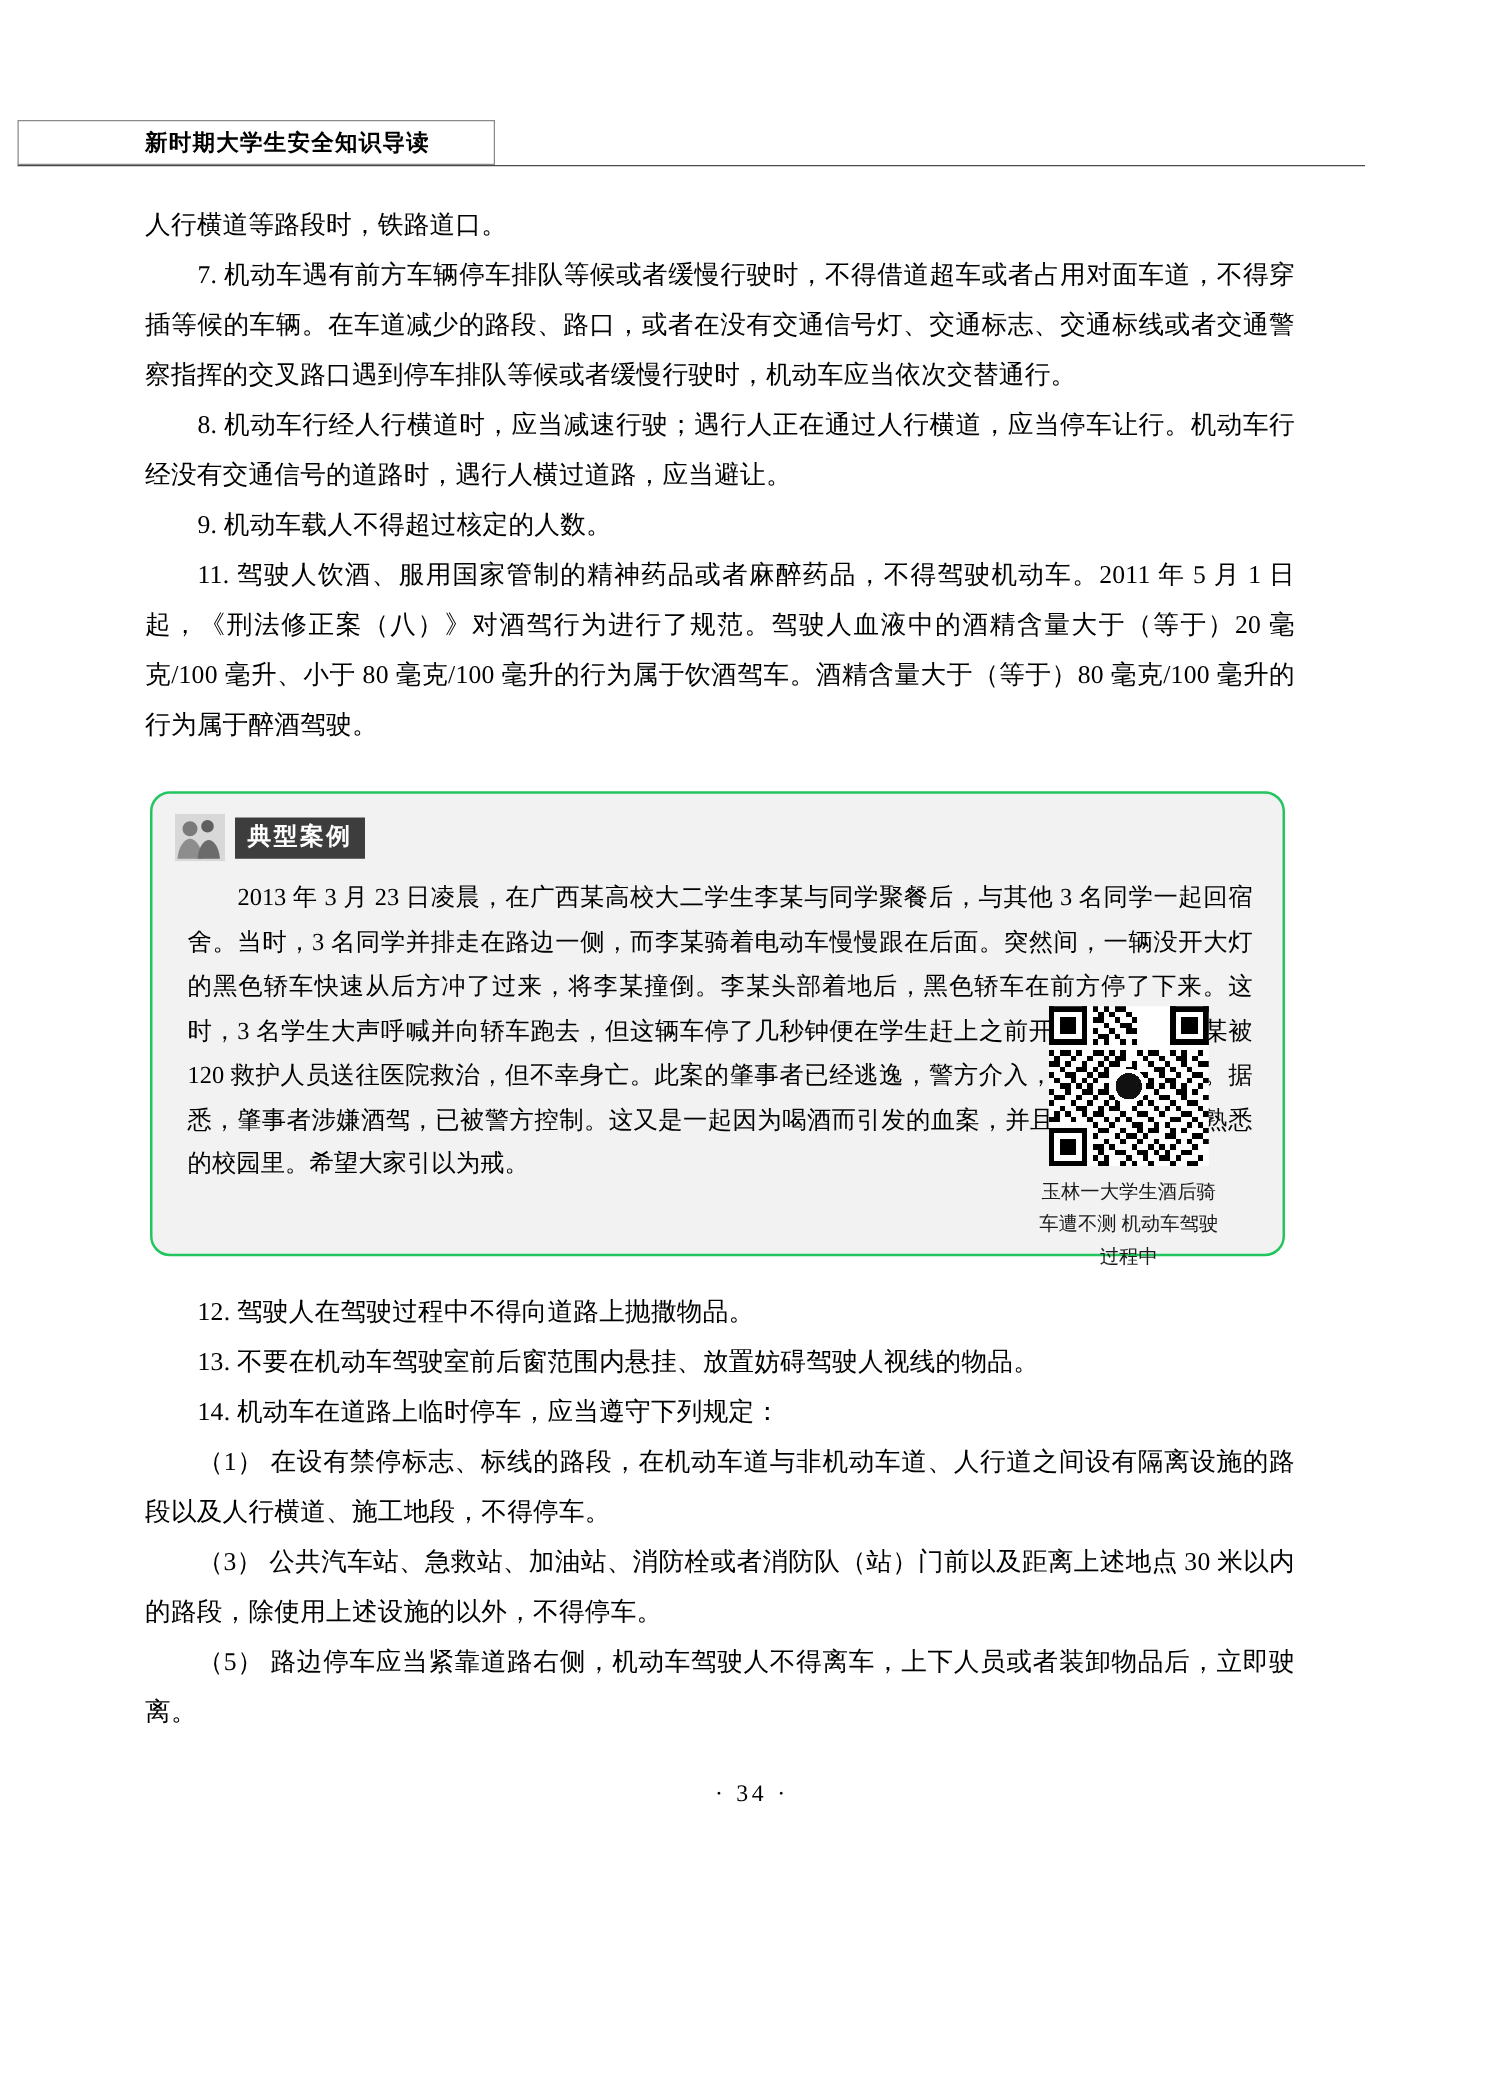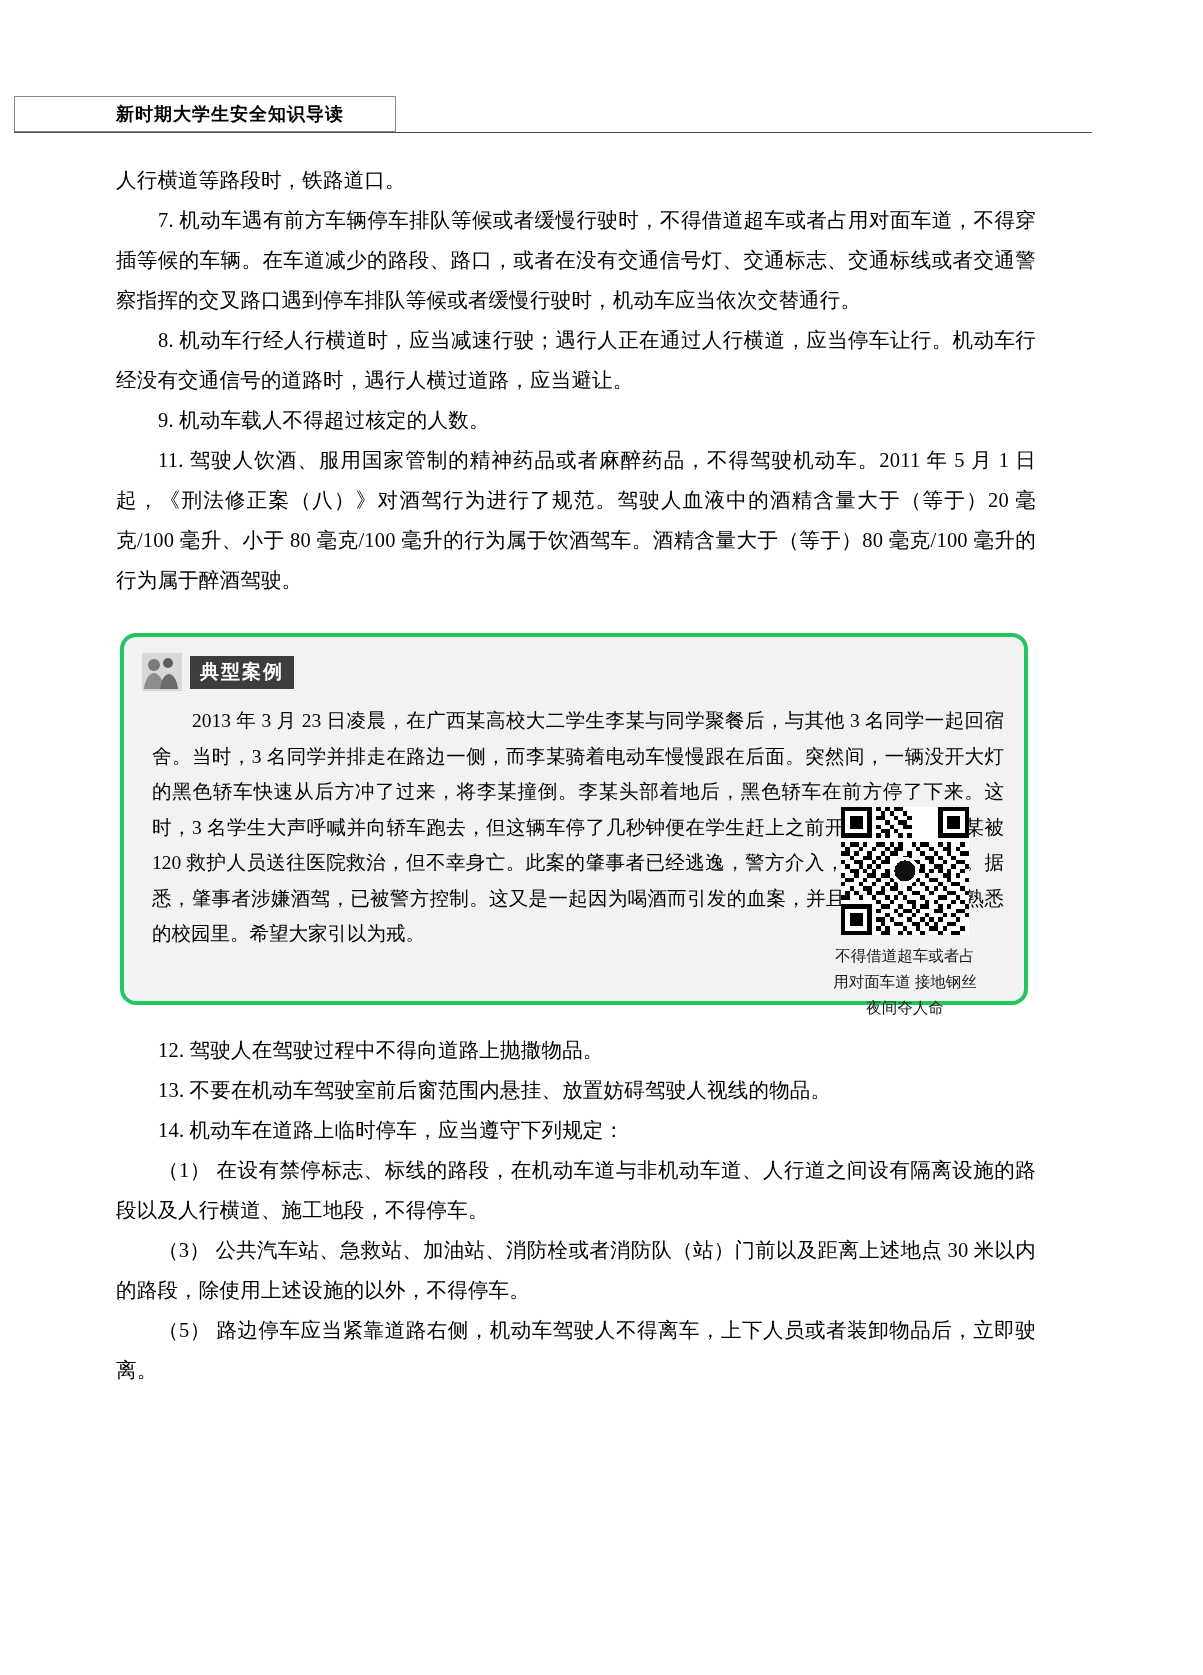--- a/index.html
+++ b/index.html
@@ -74,21 +74,21 @@
     text-indent: 42px;
   }
 
   
   .casebox {
     position: absolute;
     left: 120px;
     top: 633px;
     width: 908px;
     height: 372px;
-    border: 4px solid #22c55e;
+    border: 2px solid #22c55e;
     border-radius: 16px;
     background: #f2f2f2;
     box-sizing: border-box;
   }
   .case-head {
     position: absolute;
     left: 18px;
     top: 14px;
     height: 42px;
     display: flex;
@@ -414,29 +414,30 @@
               <rect x="15" y="28" width="1" height="1"></rect>
             <rect x="18" y="28" width="1" height="1"></rect>
               <rect x="22" y="28" width="1" height="1"></rect>
               <rect x="25" y="28" width="2" height="1"></rect>
           </g>
           <g fill="#000000">
             <circle cx="14.5" cy="14.5" r="3.2" fill="#ffffff"></circle>
             <circle cx="14.5" cy="14.5" r="2.4" fill="#111111"></circle>
           </g>
         </svg>
-        <div class="qr-caption">不得借道超车或者占用对面车道  接地钢丝夜间夺人命</div>
+        <div class="qr-caption">玉林一大学生酒后骑车遭不测  机动车驾驶过程中</div>
       </div>
       <p>2013 年 3 月 23 日凌晨，在广西某高校大二学生李某与同学聚餐后，与其他 3 名同学一起回宿舍。当时，3 名同学并排走在路边一侧，而李某骑着电动车慢慢跟在后面。突然间，一辆没开大灯的黑色轿车快速从后方冲了过来，将李某撞倒。李某头部着地后，黑色轿车在前方停了下来。这时，3 名学生大声呼喊并向轿车跑去，但这辆车停了几秒钟便在学生赶上之前开走。随后，李某被 120 救护人员送往医院救治，但不幸身亡。此案的肇事者已经逃逸，警方介入，全面展开调查。据悉，肇事者涉嫌酒驾，已被警方控制。这又是一起因为喝酒而引发的血案，并且就发生在我们熟悉的校园里。希望大家引以为戒。</p>
     </div>
   </div>
 
   <div class="content-lower">
     <p class="body indent">12. 驾驶人在驾驶过程中不得向道路上抛撒物品。</p>
     <p class="body indent">13. 不要在机动车驾驶室前后窗范围内悬挂、放置妨碍驾驶人视线的物品。</p>
     <p class="body indent">14. 机动车在道路上临时停车，应当遵守下列规定：</p>
     <p class="body indent">（1） 在设有禁停标志、标线的路段，在机动车道与非机动车道、人行道之间设有隔离设施的路段以及人行横道、施工地段，不得停车。</p>
     <p class="body indent">（3） 公共汽车站、急救站、加油站、消防栓或者消防队（站）门前以及距离上述地点 30 米以内的路段，除使用上述设施的以外，不得停车。</p>
     <p class="body indent">（5） 路边停车应当紧靠道路右侧，机动车驾驶人不得离车，上下人员或者装卸物品后，立即驶离。</p>
   </div>
 
+  <div class="footer">· 34 ·</div>
 
 </div>
 
 </body></html>

